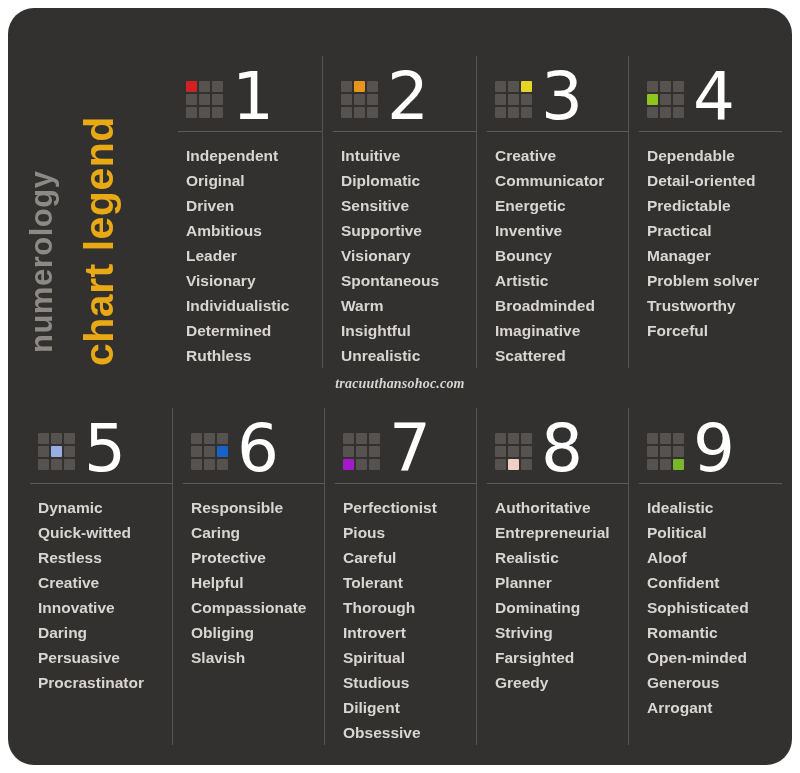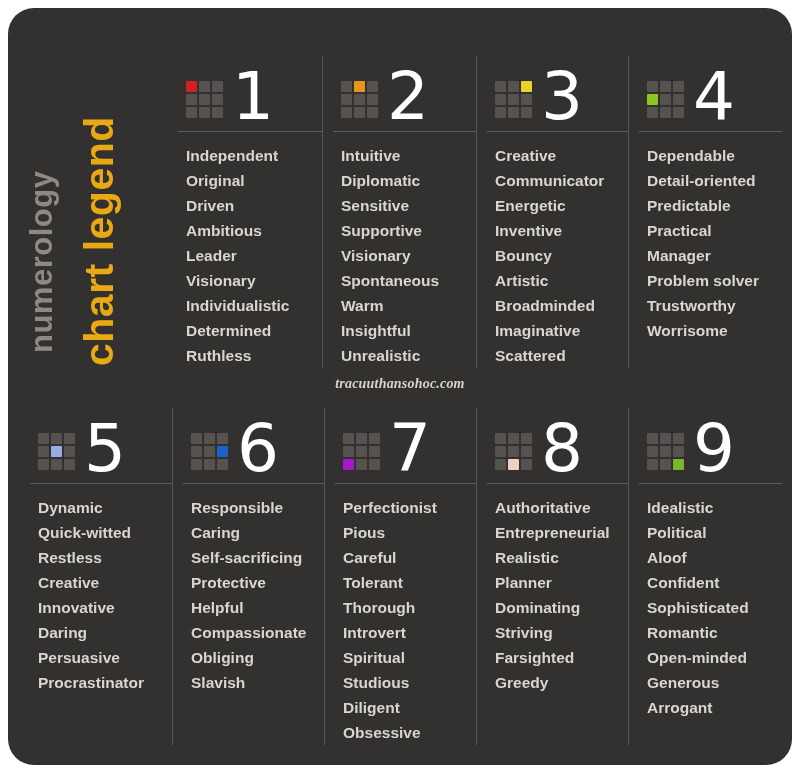--- a/index.html
+++ b/index.html
@@ -255,21 +255,21 @@
         </div>
         <div class="rule"></div>
         <ul class="traits">
           <li>Dependable</li>
           <li>Detail-oriented</li>
           <li>Predictable</li>
           <li>Practical</li>
           <li>Manager</li>
           <li>Problem solver</li>
           <li>Trustworthy</li>
-          <li>Worrisome</li>
+          <li>Forceful</li>
         </ul>
       </div>
     </div>
 
   <div id="watermark">tracuuthansohoc.com</div>
 
   <div class="row" id="row-bottom">
       <div class="panel" style="width: 152px;">
         <div class="panel-head">
           <div class="icon-grid">
@@ -309,21 +309,20 @@
             <div class="icon-cell" style="background: rgb(85, 82, 79);"></div>
             <div class="icon-cell" style="background: rgb(85, 82, 79);"></div>
             <div class="icon-cell" style="background: rgb(85, 82, 79);"></div>
           </div>
           <div class="numeral">6</div>
         </div>
         <div class="rule"></div>
         <ul class="traits">
           <li>Responsible</li>
           <li>Caring</li>
-          <li>Self-sacrificing</li>
           <li>Protective</li>
           <li>Helpful</li>
           <li>Compassionate</li>
           <li>Obliging</li>
           <li>Slavish</li>
         </ul>
       </div>
       <div class="panel div" style="width: 152px;">
         <div class="panel-head">
           <div class="icon-grid">

